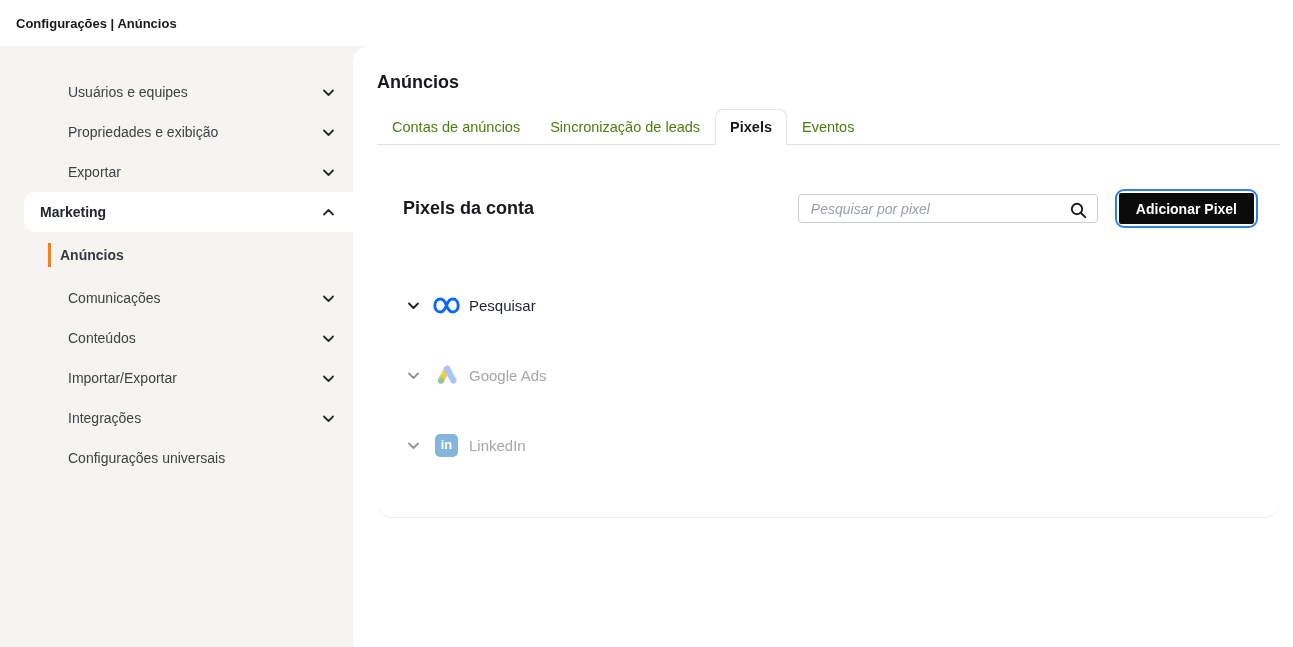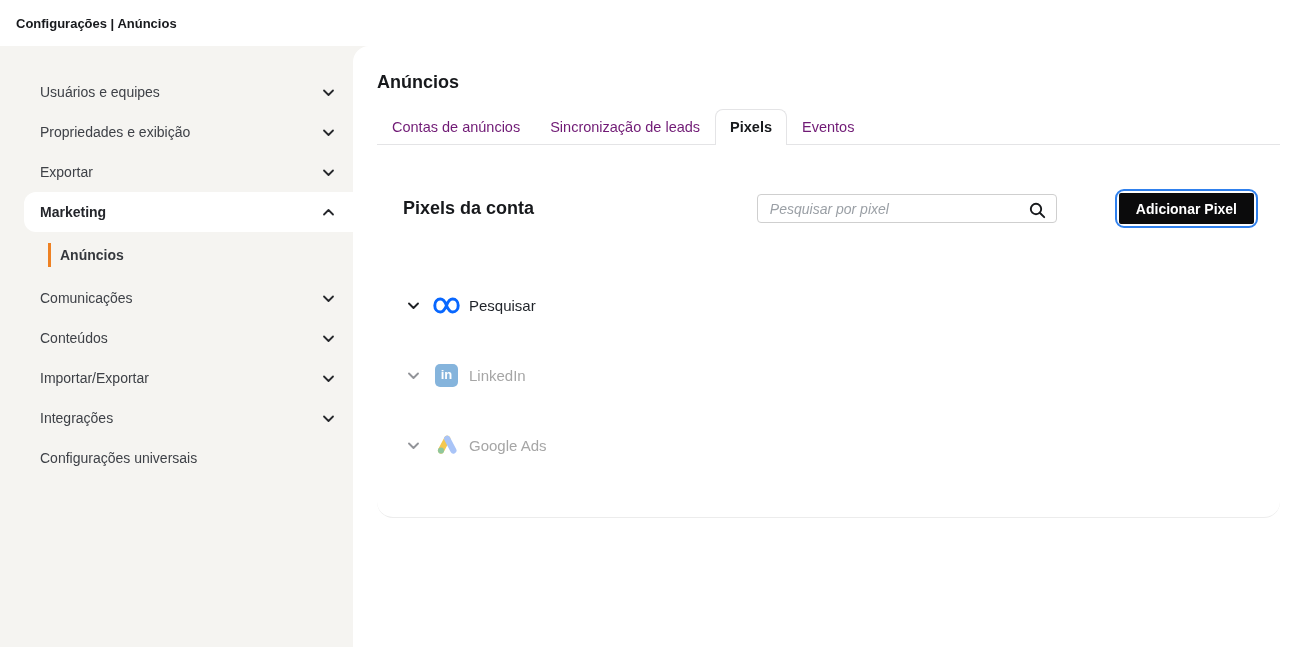--- a/index.html
+++ b/index.html
@@ -9,43 +9,43 @@
 
   
   .topbar { position:absolute; top:0; left:0; right:0; height:46px; background:#fff;
             display:flex; align-items:center; padding:0 16px; z-index:3; }
   .topbar h1 { font-size:13px; font-weight:600; color:#17191C; }
 
   
   .sidebar { position:absolute; top:46px; left:0; bottom:0; width:353px;
              background:#F5F4F1; padding-top:26px; z-index:1; }
   .nav-item { height:40px; display:flex; align-items:center;
-              padding:0 18px 0 40px; cursor:pointer; }
+              padding:0 18px 0 40px; cursor:pointer;margin-left:28px; }
   .nav-item .nav-label { flex:1; font-size:14px; color:#3E4147; }
   .nav-item .chev { color:#26282C; flex:0 0 auto; }
   .nav-item.active { background:#fff; margin-left:24px; padding-left:16px;
                      border-radius:12px 0 0 12px;gap:17px; }
   .nav-item.active .nav-label { font-weight:700; color:#24262B; }
   .nav-sub { height:46px; display:flex; align-items:center; margin-left:48px; cursor:pointer; }
   .nav-sub .sub-inner { border-left:3px solid #EE8123; padding-left:9px;
                         font-size:14px; font-weight:700; color:#35383D; line-height:24px; }
 
   
   .panel { position:absolute; top:46px; left:353px; right:0; bottom:0; background:#fff;
            border-top-left-radius:16px; z-index:2; padding:26px 13px 0 24px; }
   .panel h2 { font-size:18px; font-weight:700; color:#17191C; }
 
   .tabs { display:flex; align-items:flex-end; border-bottom:1px solid #E4E4E6; margin-top:16px; }
-  .tab { padding:9px 14px 10px; font-size:14.5px; color:#701a75; cursor:pointer;
+  .tab { padding:9px 14px 10px; font-size:14.5px; color:#4d7c0f; cursor:pointer;
          border:1px solid transparent; border-bottom:none; margin-bottom:-1px; white-space:nowrap; }
   .tab.active { font-weight:700; color:#17191C; background:#fff; border-color:#E4E4E6;
                 border-radius:8px 8px 0 0; position:relative; }
   .tab.active::after { content:""; position:absolute; left:0; right:0; bottom:-1px; height:1px; background:#fff; }
 
-  .toolbar { display:flex; align-items:center; margin-top:44px; padding-left:26px; padding-right:22px;gap:41px; }
+  .toolbar { display:flex; align-items:center; margin-top:44px; padding-left:26px; padding-right:22px; }
   .toolbar h3 { font-size:18px; font-weight:700; color:#17191C; flex:1; }
 
   .search-wrap { position:relative; width:300px; height:29px; margin-right:17px; }
   .search-wrap input { width:100%; height:100%; border:1px solid #CFCFCF; border-radius:4px;
                        padding:0 38px 0 12px; font-size:14px; color:#33363B;
                        font-family:"Liberation Sans", sans-serif; outline:none; }
   .search-wrap input::placeholder { font-style:italic; color:#9BA0A6; }
   .search-icon { position:absolute; right:11px; top:8px; pointer-events:none; }
 
   .btn-ring { border:2px solid #2F80ED; border-radius:9px; padding:2px; flex:0 0 auto; }
@@ -182,36 +182,36 @@
           </svg>
         </span>
         <span class="plabel">Pesquisar</span>
       </div>
 
       <div class="pixel-row disabled">
         <svg class="row-chev" width="13" height="9" viewBox="0 0 13 9">
             <polyline points="2,2.5 6.5,7 11,2.5" fill="none" stroke="currentColor" stroke-width="1.9" stroke-linecap="round" stroke-linejoin="round"></polyline>
           </svg>
         <span class="picon">
-          <span class="li-badge">in</span>
-        </span>
-        <span class="plabel">LinkedIn</span>
-      </div>
-
-      <div class="pixel-row disabled">
-        <svg class="row-chev" width="13" height="9" viewBox="0 0 13 9">
-            <polyline points="2,2.5 6.5,7 11,2.5" fill="none" stroke="currentColor" stroke-width="1.9" stroke-linecap="round" stroke-linejoin="round"></polyline>
-          </svg>
-        <span class="picon">
           <svg width="22" height="20" viewBox="0 0 22 20">
             <line x1="5" y1="15.5" x2="11.2" y2="3.8" stroke="#F5C84F" stroke-width="6.2" stroke-linecap="round"></line>
             <line x1="11.2" y1="3.8" x2="17.4" y2="15.5" stroke="#A9C4F7" stroke-width="6.2" stroke-linecap="round"></line>
             <circle cx="5" cy="15.5" r="3.1" fill="#8FC79B"></circle>
           </svg>
         </span>
         <span class="plabel">Google Ads</span>
       </div>
 
+      <div class="pixel-row disabled">
+        <svg class="row-chev" width="13" height="9" viewBox="0 0 13 9">
+            <polyline points="2,2.5 6.5,7 11,2.5" fill="none" stroke="currentColor" stroke-width="1.9" stroke-linecap="round" stroke-linejoin="round"></polyline>
+          </svg>
+        <span class="picon">
+          <span class="li-badge">in</span>
+        </span>
+        <span class="plabel">LinkedIn</span>
+      </div>
+
     </div>
 
   </div>
 
 </div>
 
 </body></html>

